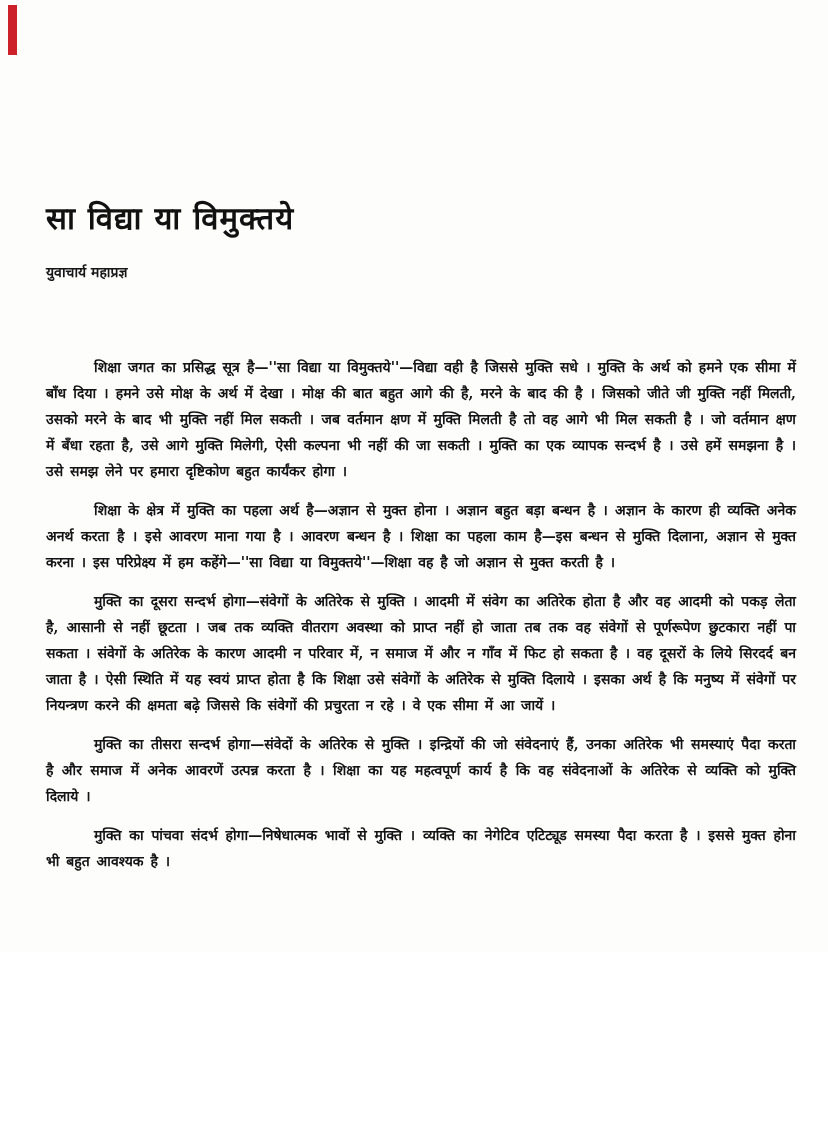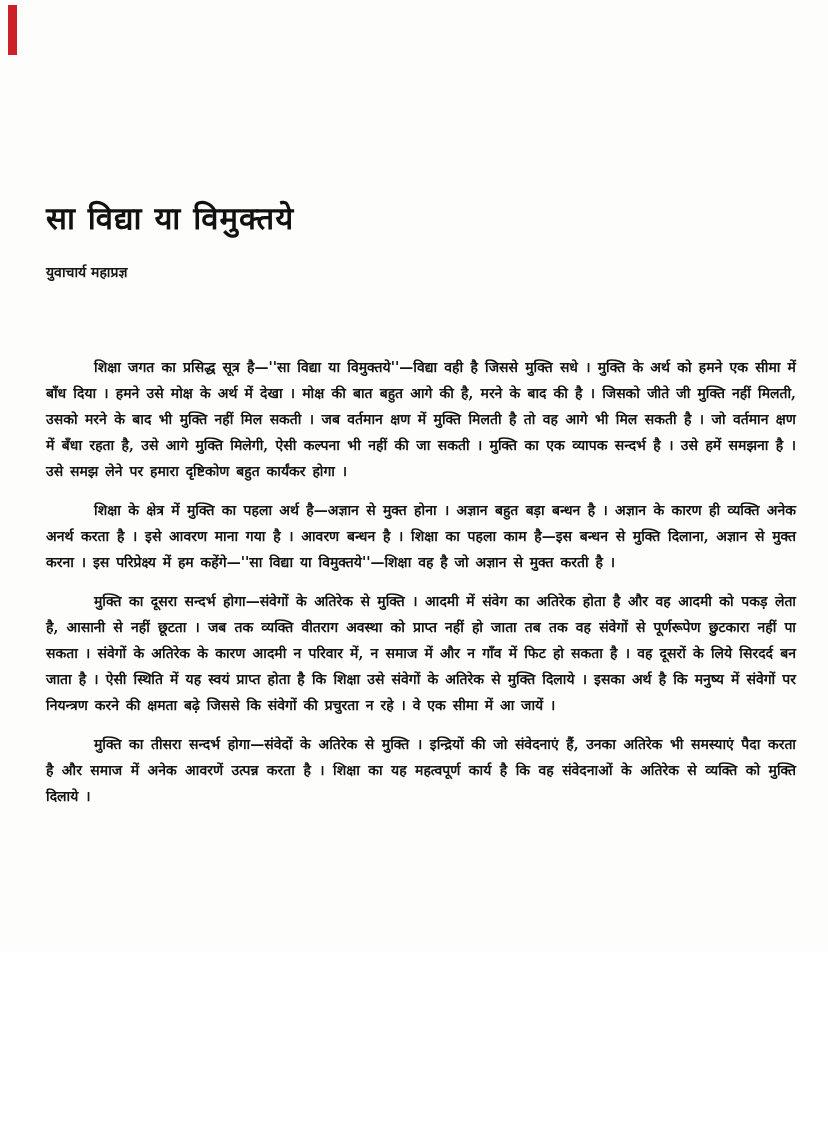--- a/index.html
+++ b/index.html
@@ -84,20 +84,21 @@
 
   <h1 class="title">सा विद्या या विमुक्तये</h1>
 
   <div class="author">युवाचार्य महाप्रज्ञ</div>
 
   <div class="body-text">
     <p>शिक्षा जगत का प्रसिद्ध सूत्र है—''सा विद्या या विमुक्तये''—विद्या वही है जिससे मुक्ति सधे ।  मुक्ति के अर्थ को हमने एक सीमा में बाँध दिया ।  हमने उसे मोक्ष के अर्थ में देखा ।  मोक्ष की बात बहुत आगे की है,  मरने के बाद की है ।  जिसको जीते जी मुक्ति नहीं मिलती,  उसको मरने के बाद भी मुक्ति नहीं मिल सकती ।  जब वर्तमान क्षण में मुक्ति मिलती है तो वह आगे भी मिल सकती है ।  जो वर्तमान क्षण में बँधा रहता है,  उसे आगे मुक्ति मिलेगी,  ऐसी कल्पना भी नहीं की जा सकती ।  मुक्ति का एक व्यापक सन्दर्भ है ।  उसे हमें समझना है ।  उसे समझ लेने पर हमारा दृष्टिकोण बहुत कार्यंकर होगा ।</p>
     <p>शिक्षा के क्षेत्र में मुक्ति का पहला अर्थ है—अज्ञान से मुक्त होना ।  अज्ञान बहुत बड़ा बन्धन है ।  अज्ञान के कारण ही व्यक्ति अनेक अनर्थ करता है ।  इसे आवरण माना गया है ।  आवरण बन्धन है ।  शिक्षा का पहला काम है—इस बन्धन से मुक्ति दिलाना,  अज्ञान से मुक्त करना ।  इस परिप्रेक्ष्य में हम कहेंगे—''सा विद्या या विमुक्तये''—शिक्षा वह है जो अज्ञान से मुक्त करती है ।</p>
     <p>मुक्ति का दूसरा सन्दर्भ होगा—संवेगों के अतिरेक से मुक्ति ।  आदमी में संवेग का अतिरेक होता है और वह आदमी को पकड़ लेता है,  आसानी से नहीं छूटता ।  जब तक व्यक्ति वीतराग अवस्था को प्राप्त नहीं हो जाता तब तक वह संवेगों से पूर्णरूपेण छुटकारा नहीं पा सकता ।  संवेगों के अतिरेक के कारण आदमी न परिवार में,  न समाज में और न गाँव में फिट हो सकता है ।  वह दूसरों के लिये सिरदर्द बन जाता है ।  ऐसी स्थिति में यह स्वयं प्राप्त होता है कि शिक्षा उसे संवेगों के अतिरेक से मुक्ति दिलाये ।  इसका अर्थ है कि मनुष्य में संवेगों पर नियन्त्रण करने की क्षमता बढ़े जिससे कि संवेगों की प्रचुरता न रहे । वे एक सीमा में आ जायें ।</p>
     <p>मुक्ति का तीसरा सन्दर्भ होगा—संवेदों के अतिरेक से मुक्ति ।  इन्द्रियों की जो संवेदनाएं हैं,  उनका अतिरेक भी समस्याएं पैदा करता है और समाज में अनेक आवरणें उत्पन्न करता है ।  शिक्षा का यह महत्वपूर्ण कार्य है कि वह संवेदनाओं के अतिरेक से व्यक्ति को मुक्ति दिलाये ।</p>
+    <p>मुक्ति का पांचवा संदर्भ होगा—निषेधात्मक भावों से मुक्ति ।  व्यक्ति का नेगेटिव एटिट्यूड समस्या पैदा करता है ।  इससे मुक्त होना भी बहुत आवश्यक है ।</p>
   </div>
 
   <div class="footer">
     <span class="f-left">Jain Education International</span>
     <span class="f-center">For Private &amp; Personal Use Only</span>
     <span class="f-right">www.jainelibrary.org</span>
   </div>
 
 </div>
 

